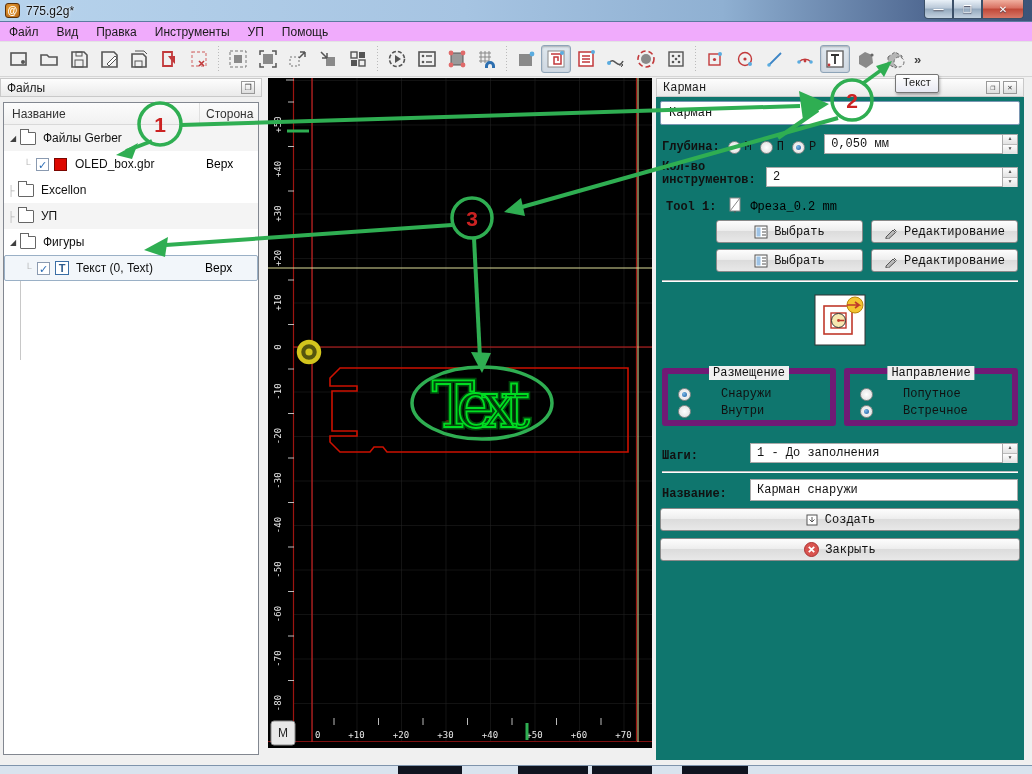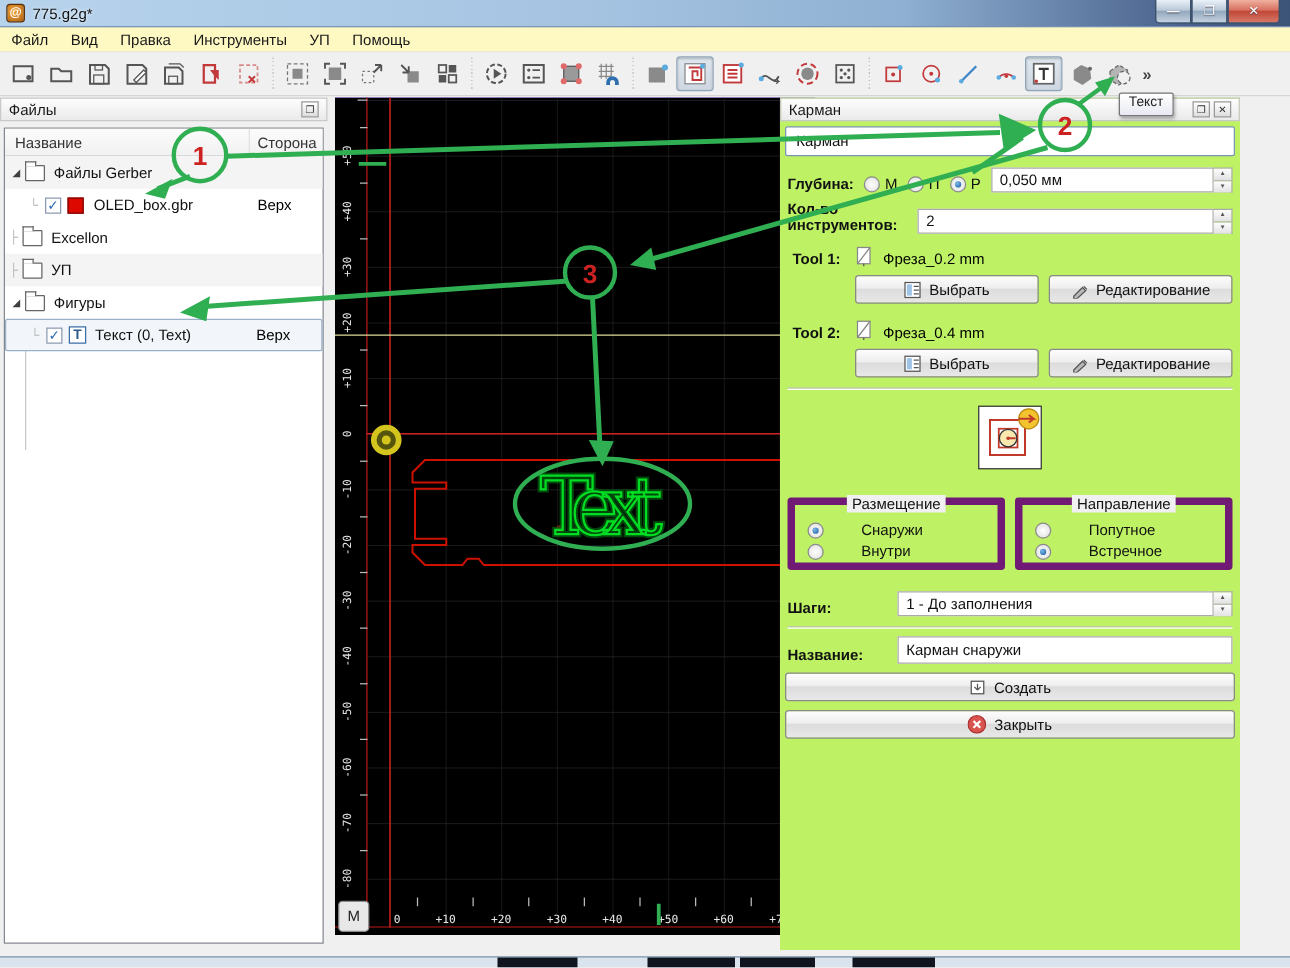--- a/index.html
+++ b/index.html
@@ -16,21 +16,21 @@
   .title-text { color:#111; font-size:12px; text-shadow:0 0 3px #fff; }
   .winbtns { position:absolute; right:8px; top:0; display:flex; }
   .winbtn { width:29px; height:19px; border:1px solid #3c5068; border-top:none;
     background:linear-gradient(#e9f1f8,#b9c8d8 45%,#93a8bd 50%,#c3d2e0); color:#fff;
     display:flex; align-items:center; justify-content:center; font-size:10px; font-weight:bold;
     text-shadow:0 1px 1px #445; }
   .winbtn.first { border-radius:0 0 0 4px; }
   .winbtn.close { width:42px; border-radius:0 0 4px 0;
     background:linear-gradient(#f0b0a0,#d87060 45%,#c04838 50%,#d87868); }
 
-  .menubar { position:absolute; left:0; top:22px; width:1032px; height:20px; background:#fef9c3;
+  .menubar { position:absolute; left:0; top:22px; width:1032px; height:20px; background:#f0abfc;
     display:flex; align-items:center; border-bottom:1px solid #e3e3e3; }
   .menu-item { padding:2px 9px; color:#1a1a1a; }
 
   .toolbar { position:absolute; left:0; top:42px; width:1032px; height:35px; background:#f0f0f0;
     border-bottom:1px solid #d5d5d5; display:flex; align-items:center; padding-left:4px; }
   .tgroup { display:flex; align-items:center; }
   .tsep { width:5px; height:26px; margin:0 2px;
     background:repeating-linear-gradient(#bbb 0 1px,transparent 1px 3px); background-size:1px 100%;
     background-repeat:no-repeat; background-position:center; }
   .tbtn { width:30px; height:28px; display:flex; align-items:center; justify-content:center; border-radius:3px; }
@@ -63,21 +63,21 @@
   .layer-T { width:14px; height:14px; background:#fff; border:1px solid #3a6ea5; color:#2c5a8c;
     font-size:11px; font-weight:bold; text-align:center; line-height:13px; margin-right:7px; }
   .t-label { flex:1; color:#111; }
   .t-side { width:52px; color:#000000; }
   .treelines { position:absolute; left:16px; top:153px; width:1px; height:104px; background:#c8c8c8; }
 
   
   .canvas-wrap { position:absolute; left:268px; top:78px; width:384px; height:670px; background:#8b5cf6; }
 
   
-  .pocket-panel { position:absolute; left:624px; top:78px; width:368px; height:682px; background:#bef264; }
+  .pocket-panel { position:absolute; left:656px; top:78px; width:368px; height:682px; background:#0f766e;font-family:Liberation Mono, monospace; }
   .pocket-body { padding:4px 4px 0 4px; }
   .field { width:100%; height:24px; background:#fff; border:1px solid #7a96b2; border-radius:2px;
     padding:0 8px; display:flex; align-items:center; color:#111; }
   .prow { display:flex; align-items:flex-end; padding:0 2px; }
   .plabel { font-weight:bold; color:#111; }
   .radio { width:13px; height:13px; border:1px solid #8c8c8c; border-radius:50%; background:radial-gradient(#fff,#dcdcdc); display:inline-block; position:relative; }
   .radio.checked::after { content:""; position:absolute; left:3px; top:3px; width:5px; height:5px; border-radius:50%;
     background:radial-gradient(circle at 35% 35%,#7ab8e8,#1b5a9e); }
   .rlabel { color:#111; margin:0 8px 0 4px; }
   .valbox { flex:1; height:20px; background:#fff; border:1px solid #aaa; display:flex; align-items:center; padding:0 6px; color:#111; }
@@ -541,29 +541,20 @@
       </div>
       <div class="btn">
         <svg width="14" height="14">
             <path d="M2 12 L9 5 l2.5 2.5 L4.5 14 L2 14 z" fill="#b9b9b9" stroke="#555"></path>
             <path d="M10 4 l2.5 2.5" stroke="#555"></path>
           </svg>
         <span>Редактирование</span>
       </div>
     </div>
 
-    <div class="prow" style="margin-top:12px; height:18px;">
-      <span class="plabel" style="margin-left:4px">Tool 2:</span>
-      <svg width="18" height="18" style="margin:0 6px 0 10px">
-          <rect x="4" y="2" width="10" height="13" fill="#fff" stroke="#888"></rect>
-          <path d="M4 15 L14 2" stroke="#888"></path>
-          <path d="M9 15 v2" stroke="#555"></path>
-        </svg>
-      <span>Фреза_0.4 mm</span>
-    </div>
     <div class="btn-row" style="padding:0 2px 0 56px;">
       <div class="btn">
         <svg width="14" height="14">
             <rect x="1" y="1" width="12" height="12" fill="#fff" stroke="#555"></rect>
             <rect x="2.5" y="2.5" width="4" height="9" fill="#9ec3e6"></rect>
             <path d="M8 4 h4 M8 7 h4 M8 10 h4" stroke="#555"></path>
           </svg>
         <span>Выбрать</span>
       </div>
       <div class="btn">

